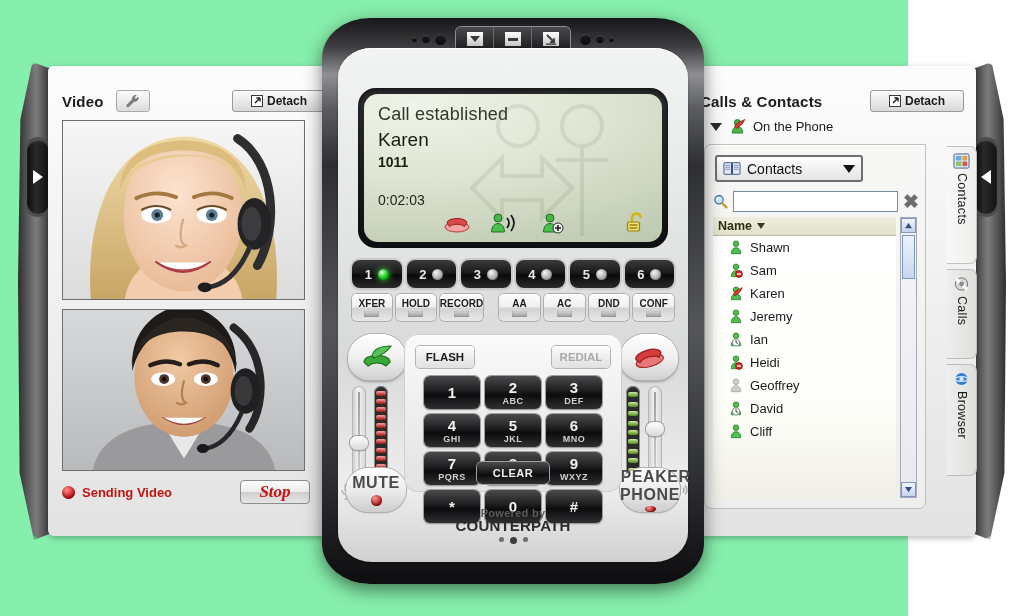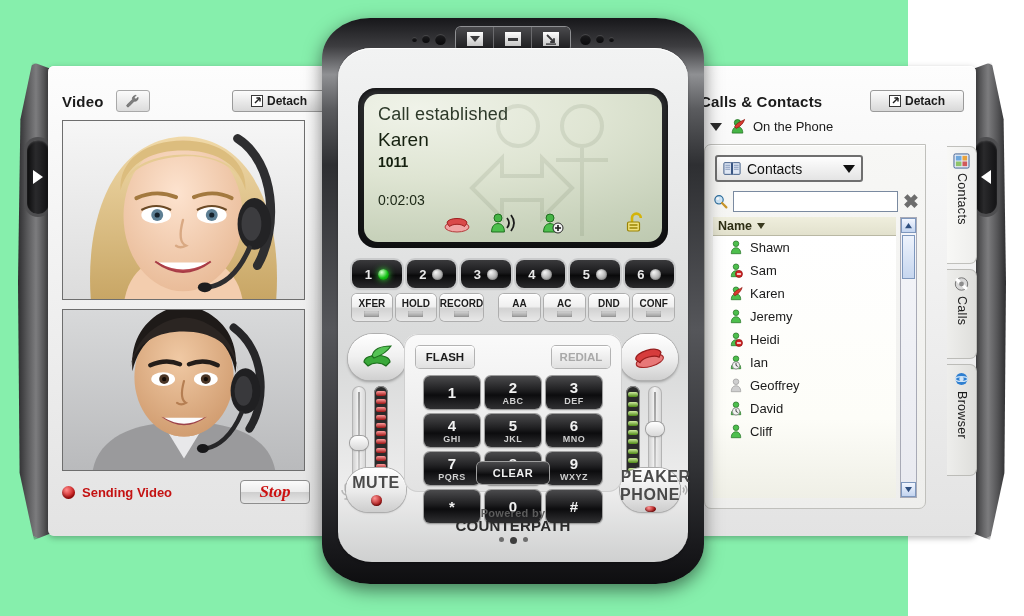--- a/index.html
+++ b/index.html
@@ -741,33 +741,33 @@
                 <svg width="14" height="15" viewBox="0 0 16 17">
                   <ellipse cx="8" cy="4.2" rx="3.2" ry="3.2" fill="#4dbf4d" stroke="#1f6f1f" stroke-width=".8"></ellipse>
                   <path d="M2.6 15.6 C2.6 10.8 5.2 8.8 8 8.8 C10.8 8.8 13.4 10.8 13.4 15.6 Z" fill="#4dbf4d" stroke="#1f6f1f" stroke-width=".8"></path>
                 </svg>
                 <span class="c-name">Jeremy</span>
               </div>
               <div class="c-row">
                 <svg width="14" height="15" viewBox="0 0 16 17">
                   <ellipse cx="8" cy="4.2" rx="3.2" ry="3.2" fill="#4dbf4d" stroke="#1f6f1f" stroke-width=".8"></ellipse>
                   <path d="M2.6 15.6 C2.6 10.8 5.2 8.8 8 8.8 C10.8 8.8 13.4 10.8 13.4 15.6 Z" fill="#4dbf4d" stroke="#1f6f1f" stroke-width=".8"></path>
+                  <circle cx="8" cy="11.8" r="4.2" fill="#f2f2f2" stroke="#7a7a7a" stroke-width=".9"></circle>
+                  <path d="M8 9.2 L8 11.8 L10 13" stroke="#3a3a3a" stroke-width="1.1" fill="none"></path>
+                </svg>
+                <span class="c-name">Ian</span>
+              </div>
+              <div class="c-row">
+                <svg width="14" height="15" viewBox="0 0 16 17">
+                  <ellipse cx="8" cy="4.2" rx="3.2" ry="3.2" fill="#4dbf4d" stroke="#1f6f1f" stroke-width=".8"></ellipse>
+                  <path d="M2.6 15.6 C2.6 10.8 5.2 8.8 8 8.8 C10.8 8.8 13.4 10.8 13.4 15.6 Z" fill="#4dbf4d" stroke="#1f6f1f" stroke-width=".8"></path>
                   <circle cx="11.4" cy="12.4" r="4" fill="#d32424" stroke="#8a1010" stroke-width=".8"></circle>
                   <rect x="9" y="11.6" width="4.8" height="1.7" rx=".5" fill="#ffffff"></rect>
                 </svg>
                 <span class="c-name">Heidi</span>
-              </div>
-              <div class="c-row">
-                <svg width="14" height="15" viewBox="0 0 16 17">
-                  <ellipse cx="8" cy="4.2" rx="3.2" ry="3.2" fill="#4dbf4d" stroke="#1f6f1f" stroke-width=".8"></ellipse>
-                  <path d="M2.6 15.6 C2.6 10.8 5.2 8.8 8 8.8 C10.8 8.8 13.4 10.8 13.4 15.6 Z" fill="#4dbf4d" stroke="#1f6f1f" stroke-width=".8"></path>
-                  <circle cx="8" cy="11.8" r="4.2" fill="#f2f2f2" stroke="#7a7a7a" stroke-width=".9"></circle>
-                  <path d="M8 9.2 L8 11.8 L10 13" stroke="#3a3a3a" stroke-width="1.1" fill="none"></path>
-                </svg>
-                <span class="c-name">Ian</span>
               </div>
               <div class="c-row">
                 <svg width="14" height="15" viewBox="0 0 16 17">
                   <ellipse cx="8" cy="4.2" rx="3.2" ry="3.2" fill="#cfcfcf" stroke="#9a9a9a" stroke-width=".8"></ellipse>
                   <path d="M2.6 15.6 C2.6 10.8 5.2 8.8 8 8.8 C10.8 8.8 13.4 10.8 13.4 15.6 Z" fill="#cfcfcf" stroke="#9a9a9a" stroke-width=".8"></path>
                 </svg>
                 <span class="c-name">Geoffrey</span>
               </div>
               <div class="c-row">
                 <svg width="14" height="15" viewBox="0 0 16 17">

